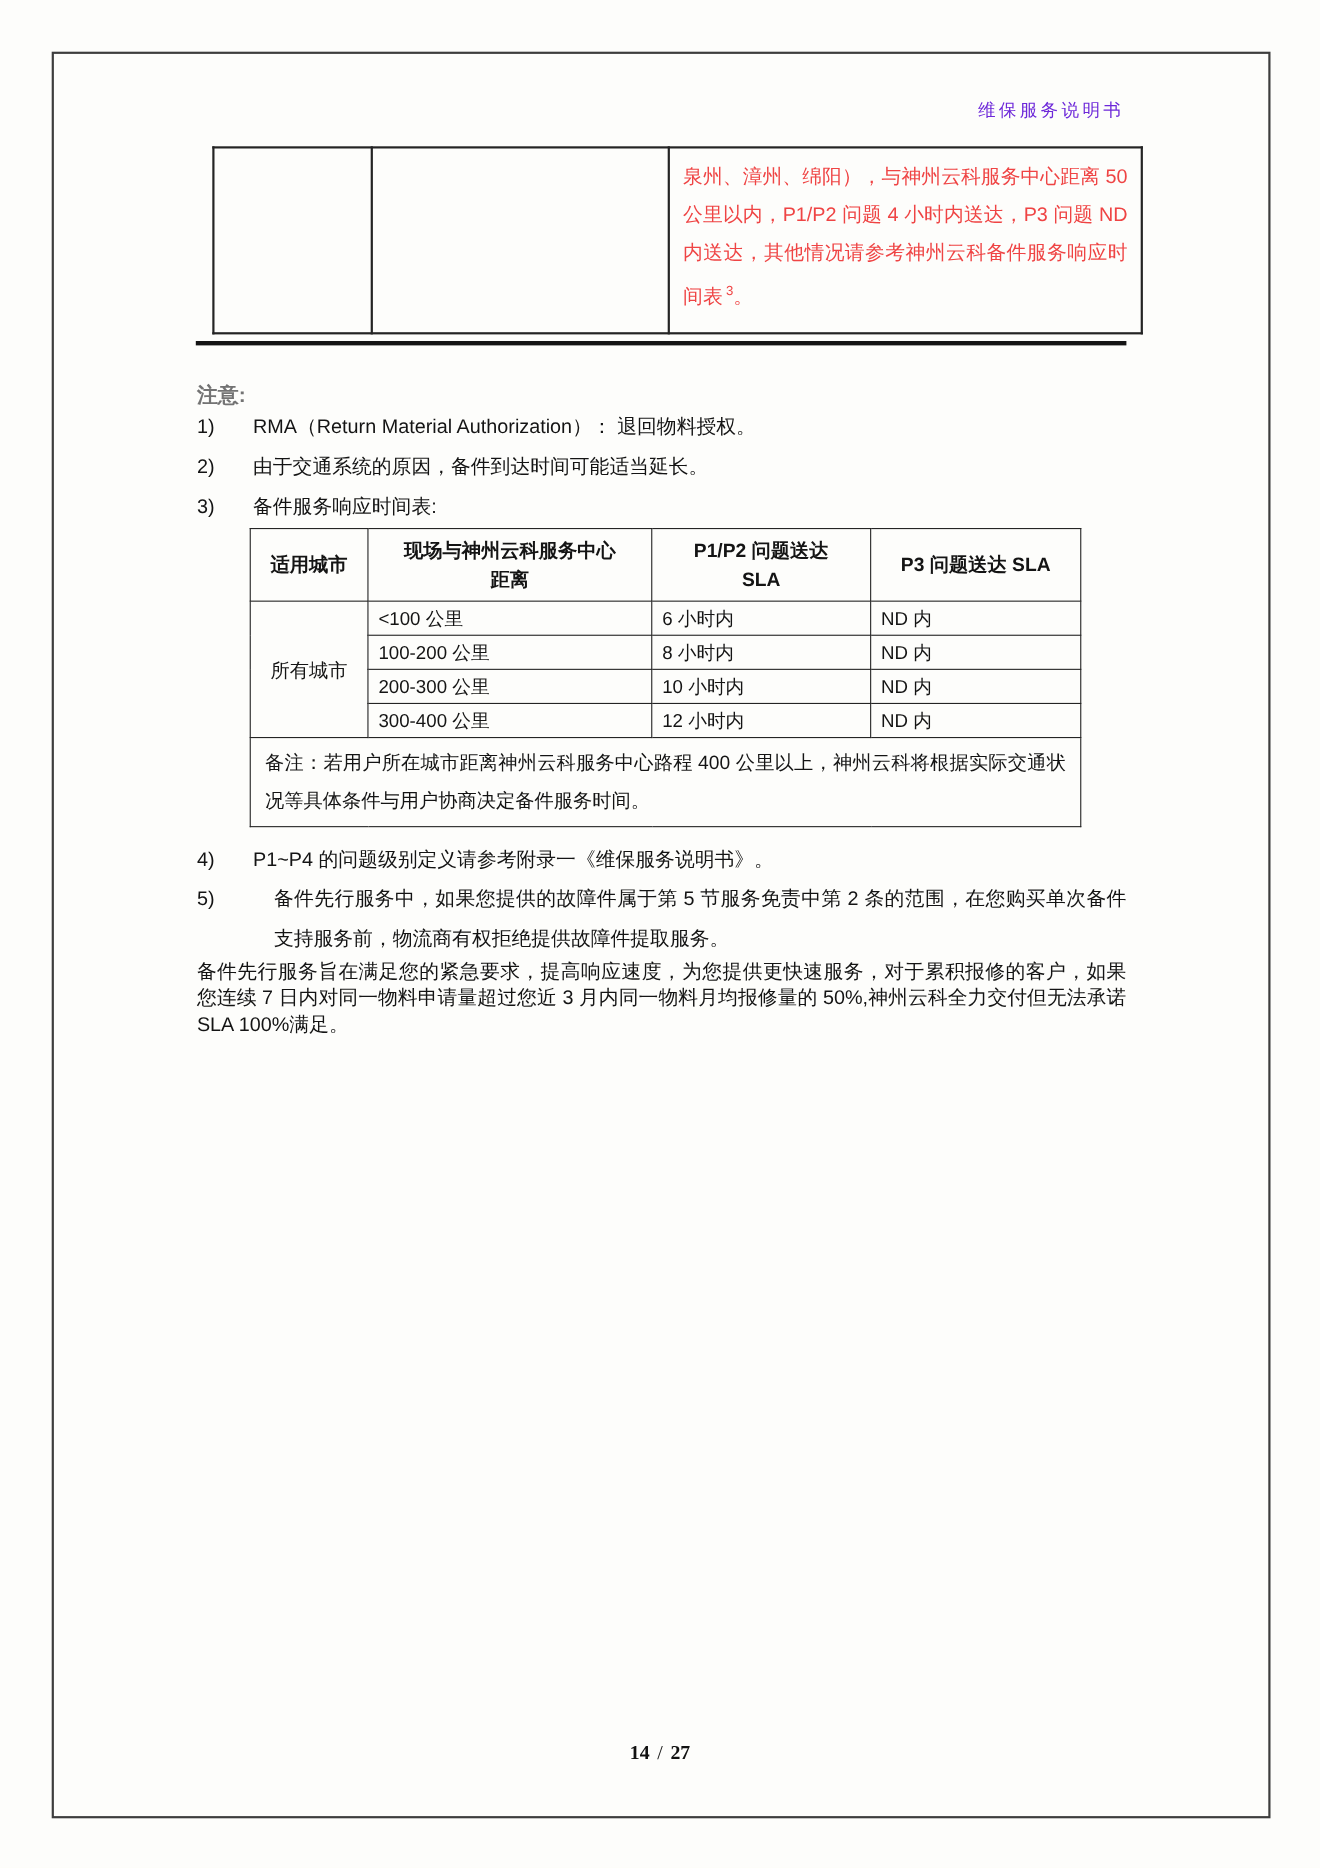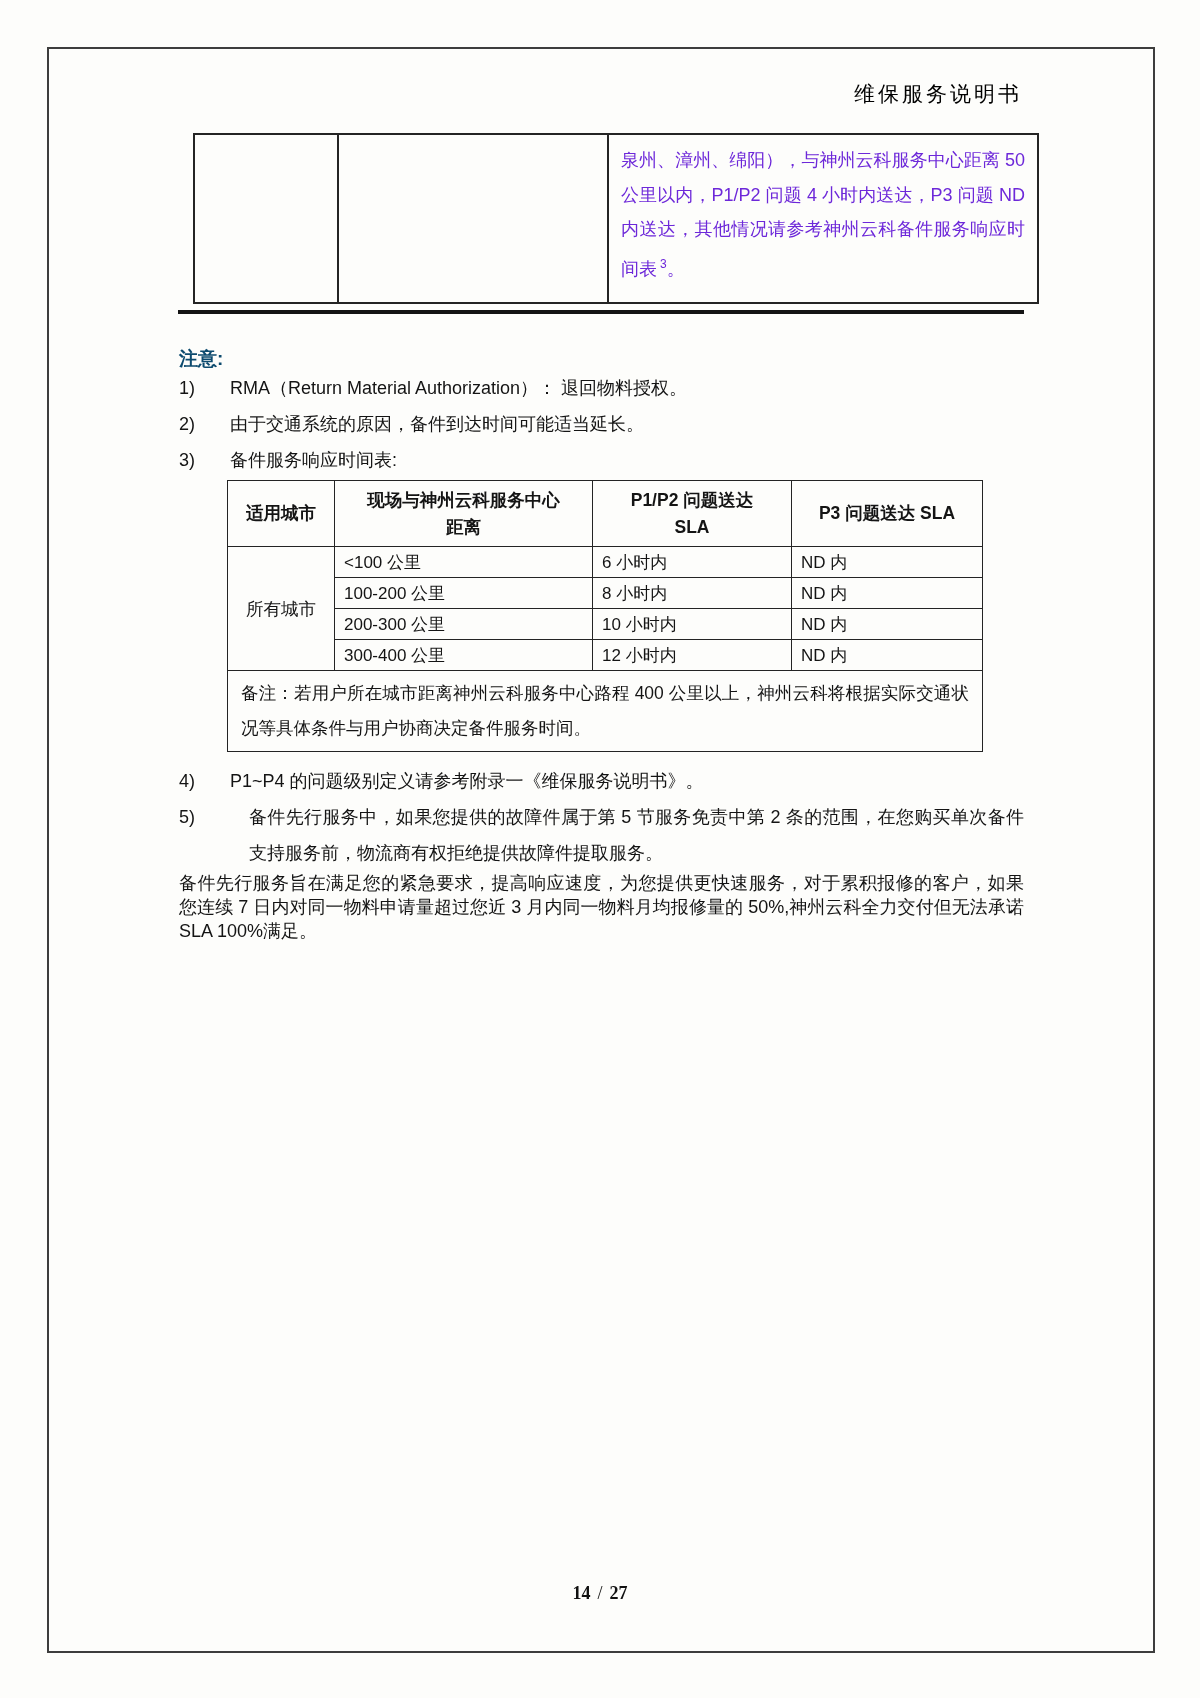--- a/index.html
+++ b/index.html
@@ -6,44 +6,44 @@
   .page{
     position:relative;width:1200px;height:1698px;margin:0 auto;
     background:#fdfdfb;color:#1a1a1a;
     font-family:"Liberation Sans","DejaVu Sans",sans-serif;
   }
   .frame{
     position:absolute;left:47px;top:47px;width:1104px;height:1602px;
     border:2px solid #3d3d3d;pointer-events:none;
   }
   .header-line{
-    position:absolute;top:80px;right:178px;
+    position:absolute;top:90px;right:178px;
     font-family:"Liberation Serif","DejaVu Serif",serif;
-    font-size:21px;letter-spacing:3px;color:#000000;
+    font-size:16px;letter-spacing:3px;color:#6d28d9;
   }
   
   .cont-table{
     position:absolute;top:133px;left:193px;width:844px;
     border-collapse:collapse;table-layout:fixed;
   }
   .cont-table td{
     border:2px solid #242424;vertical-align:top;
     height:151px;padding:8px 12px;
   }
   .cont-table td.c3{
-    font-size:18px;line-height:34.5px;text-align:justify;color:#6d28d9;border-radius:30px;
+    font-size:18px;line-height:34.5px;text-align:justify;color:#ef4444;border-radius:30px;
   }
   .cont-table sup{font-size:12px;margin-left:3px;}
   .thick-rule{
     position:absolute;top:310px;left:178px;width:846px;height:4px;
     background:#141414;
   }
   .notice-title{
     position:absolute;top:346px;left:179px;
-    font-size:19px;font-weight:bold;color:#0c4a6e;
+    font-size:19px;font-weight:bold;color:#737373;
   }
   .notes{position:absolute;left:179px;width:845px;}
   .notes-a{top:370px;}
   .notes-b{top:763px;}
   .note-item{display:flex;line-height:36px;font-size:18px;color:#141414;}
   .note-item .num{width:51px;flex-shrink:0;}
   .note-item .txt{flex:1;}
   .note-item .txt.wrap{text-align:justify;margin-left:19px;}
   
   .sla-table{

